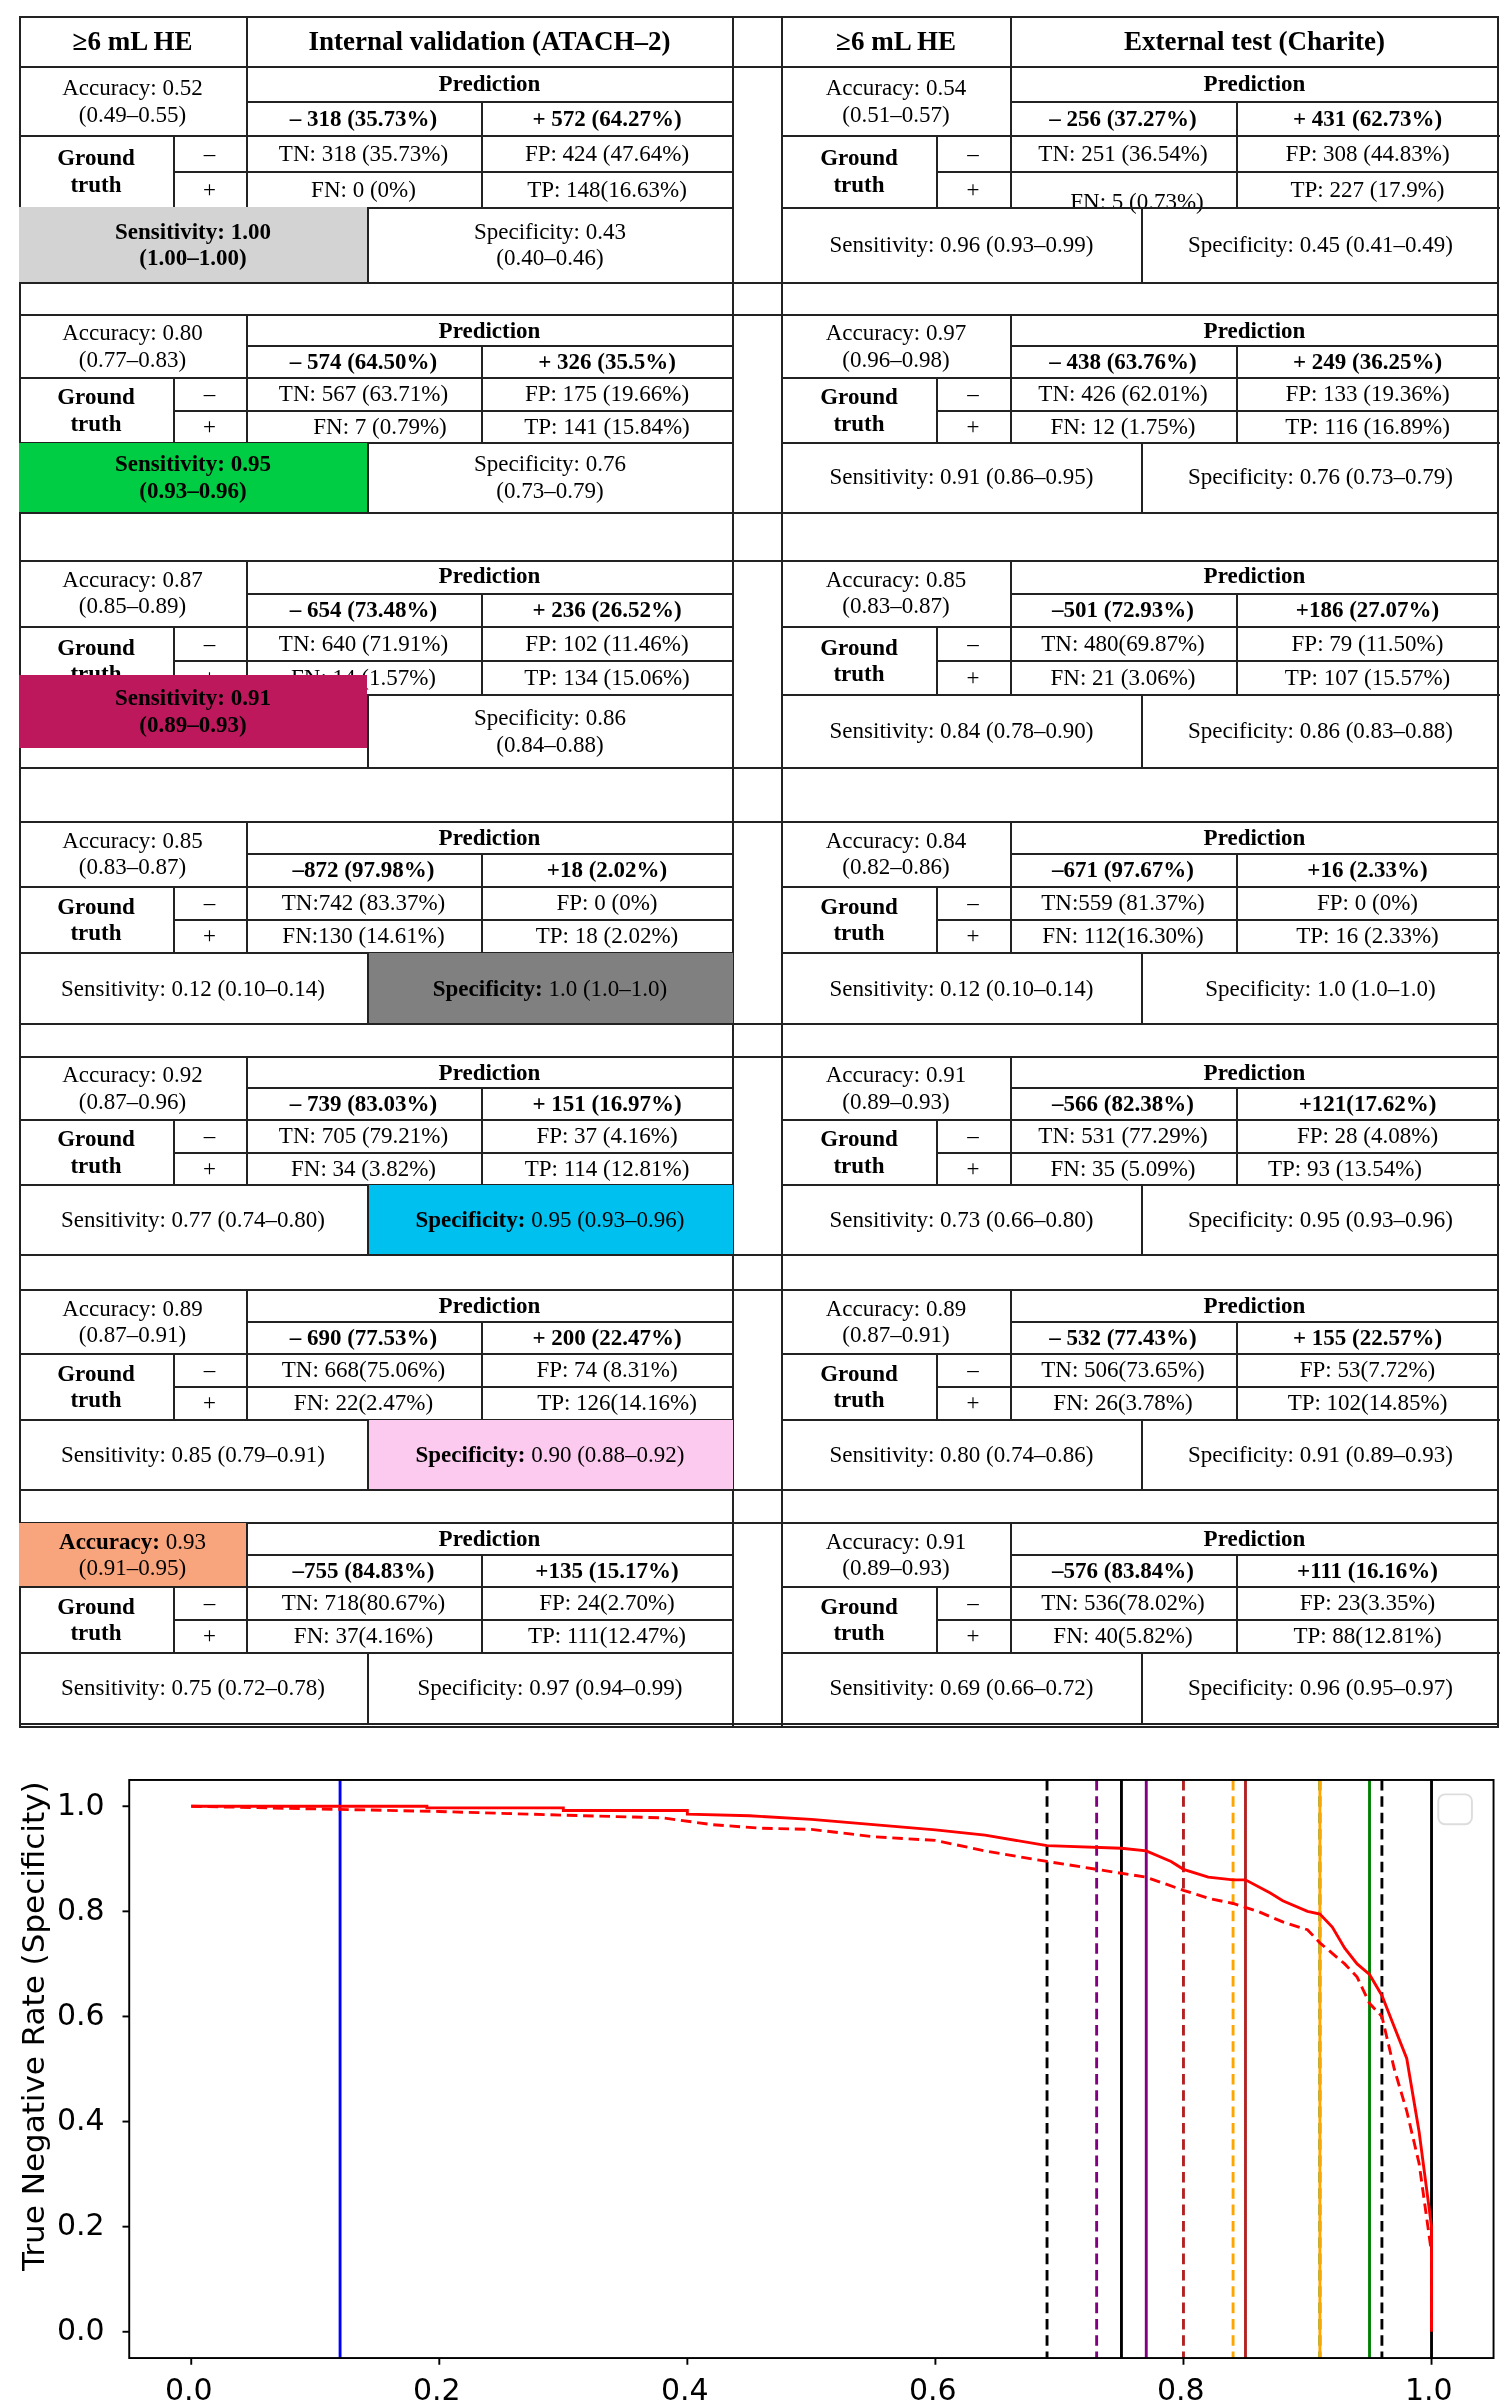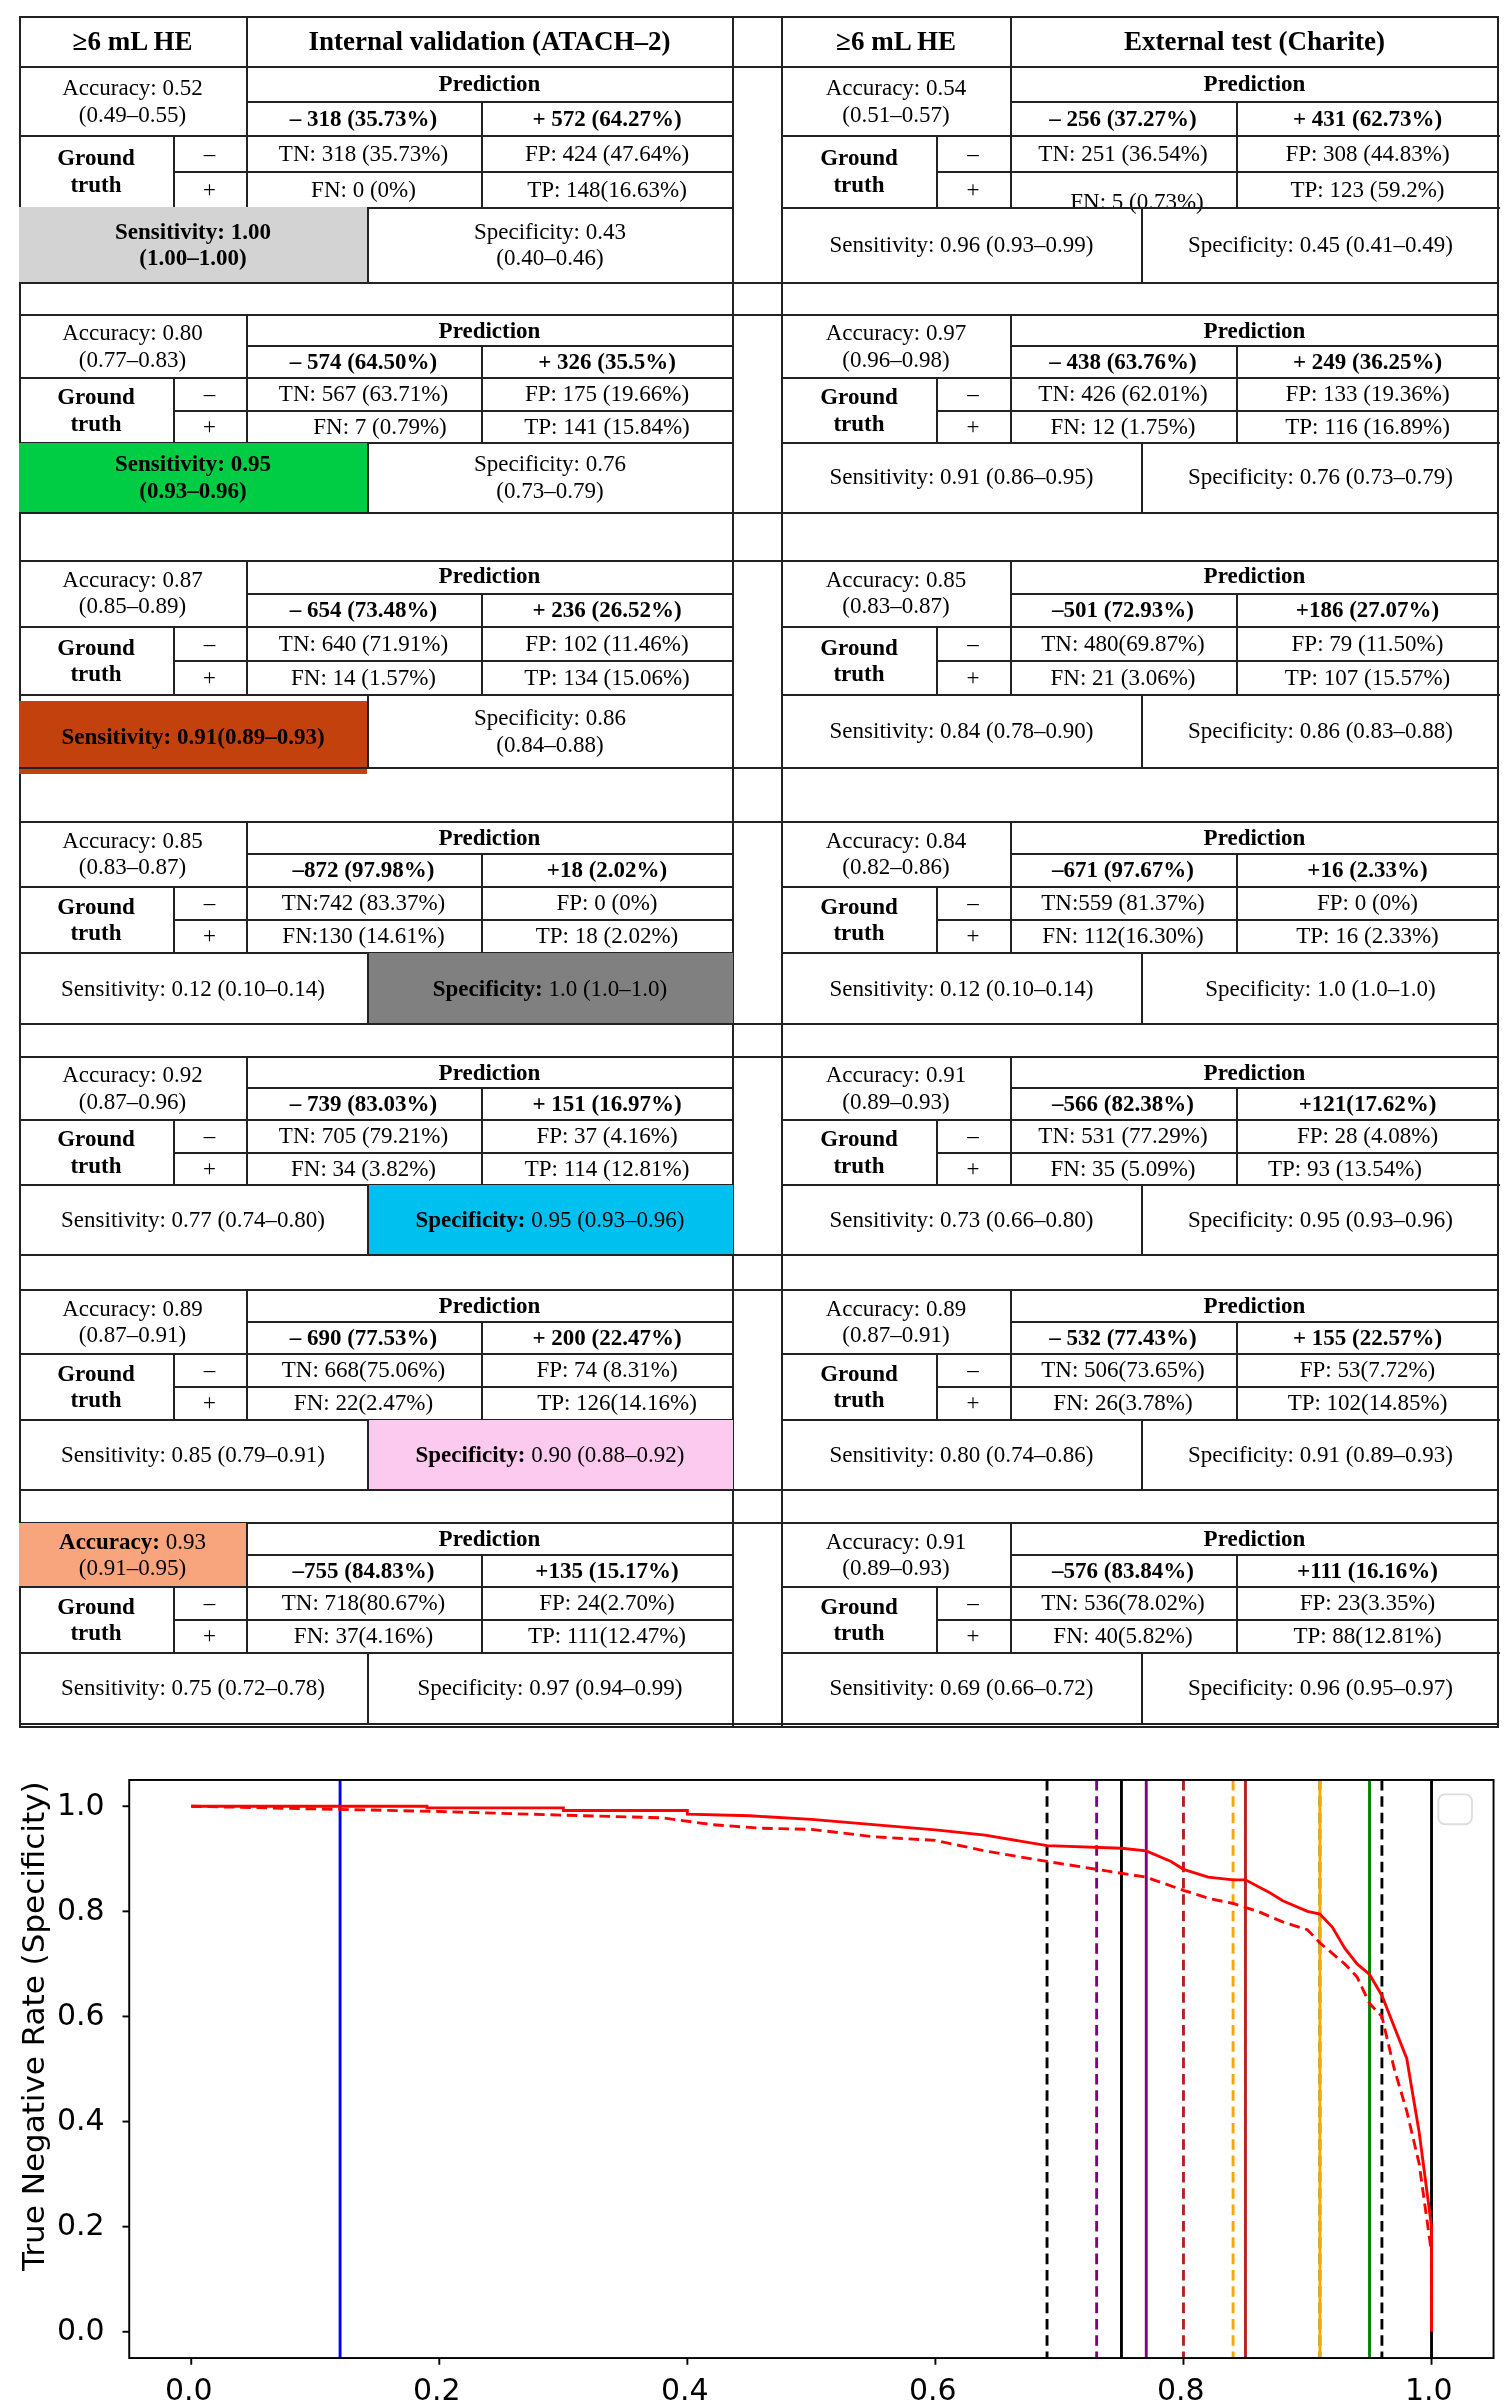--- a/index.html
+++ b/index.html
@@ -74,21 +74,21 @@
       <div>Ground</div>
       <div>truth</div>
     </div>
     <div class="vline" style="left:936px;top:136px;height:71px;"></div>
     <div class="cell " style="left:936px;top:136px;width:74px;height:36px;">–</div>
     <div class="cell " style="left:936px;top:172px;width:74px;height:36px;">+</div>
     <div class="hline" style="left:936px;top:171px;width:563px;"></div>
     <div class="cell " style="left:1010px;top:136px;width:226px;height:36px;">TN: 251 (36.54%)</div>
     <div class="cell " style="left:1236px;top:136px;width:263px;height:36px;">FP: 308 (44.83%)</div>
     <div class="cell " style="left:1010px;top:184px;width:226px;height:36px;padding-left:28px;">FN: 5 (0.73%)</div>
-    <div class="cell " style="left:1236px;top:172px;width:263px;height:36px;">TP: 123 (59.2%)</div>
+    <div class="cell " style="left:1236px;top:172px;width:263px;height:36px;">TP: 227 (17.9%)</div>
     <div class="hline" style="left:782px;top:207px;width:718px;"></div>
     <div class="cell " style="left:782px;top:207px;width:359px;height:76px;">Sensitivity: 0.96 (0.93–0.99)</div>
     <div class="cell " style="left:1141px;top:207px;width:359px;height:76px;">Specificity: 0.45 (0.41–0.49)</div>
     <div class="vline" style="left:1141px;top:207px;height:76px;"></div>
     <div class="hline" style="left:19px;top:282px;width:1480px;"></div>
     <div class="hline" style="left:19px;top:314px;width:1480px;"></div>
     <div class="cell" style="left:19px;top:315px;width:227px;height:63px;flex-direction:column;">
       <div>Accuracy: 0.80</div>
       <div>(0.77–0.83)</div>
     </div>
@@ -167,21 +167,21 @@
     </div>
     <div class="vline" style="left:173px;top:627px;height:68px;"></div>
     <div class="cell " style="left:173px;top:627px;width:73px;height:34px;">–</div>
     <div class="cell " style="left:173px;top:661px;width:73px;height:34px;">+</div>
     <div class="hline" style="left:173px;top:660px;width:560px;"></div>
     <div class="cell " style="left:246px;top:627px;width:235px;height:34px;">TN: 640 (71.91%)</div>
     <div class="cell " style="left:481px;top:627px;width:252px;height:34px;">FP: 102 (11.46%)</div>
     <div class="cell " style="left:246px;top:661px;width:235px;height:34px;">FN: 14 (1.57%)</div>
     <div class="cell " style="left:481px;top:661px;width:252px;height:34px;">TP: 134 (15.06%)</div>
     <div class="hline" style="left:19px;top:694px;width:714px;"></div>
-    <div class="cell b" style="left:19px;top:701px;width:348px;height:73px;flex-direction:row;background:#c2410c;">
+    <div class="cell b" style="left:19px;top:675px;width:348px;height:73px;flex-direction:column;background:#be185d;">
       <div>Sensitivity: 0.91</div>
       <div>(0.89–0.93)</div>
     </div>
     <div class="cell" style="left:367px;top:695px;width:366px;height:73px;flex-direction:column;">
       <div>Specificity: 0.86</div>
       <div>(0.84–0.88)</div>
     </div>
     <div class="vline" style="left:367px;top:695px;height:73px;"></div>
     <div class="cell" style="left:782px;top:560px;width:228px;height:66px;flex-direction:column;">
       <div>Accuracy: 0.85</div>

